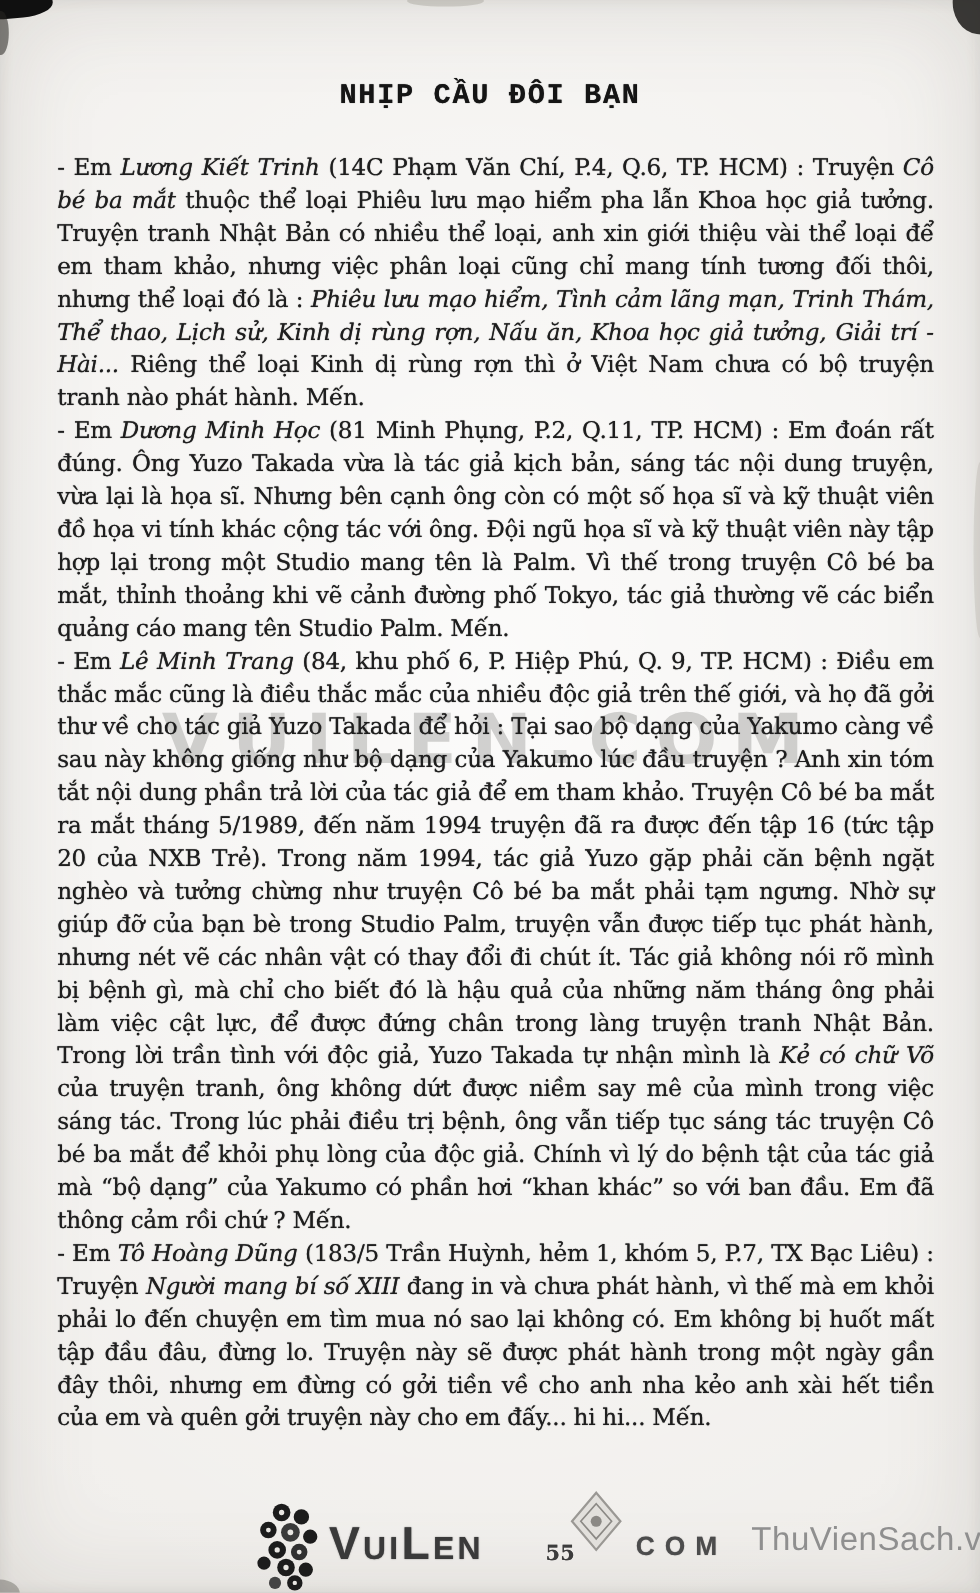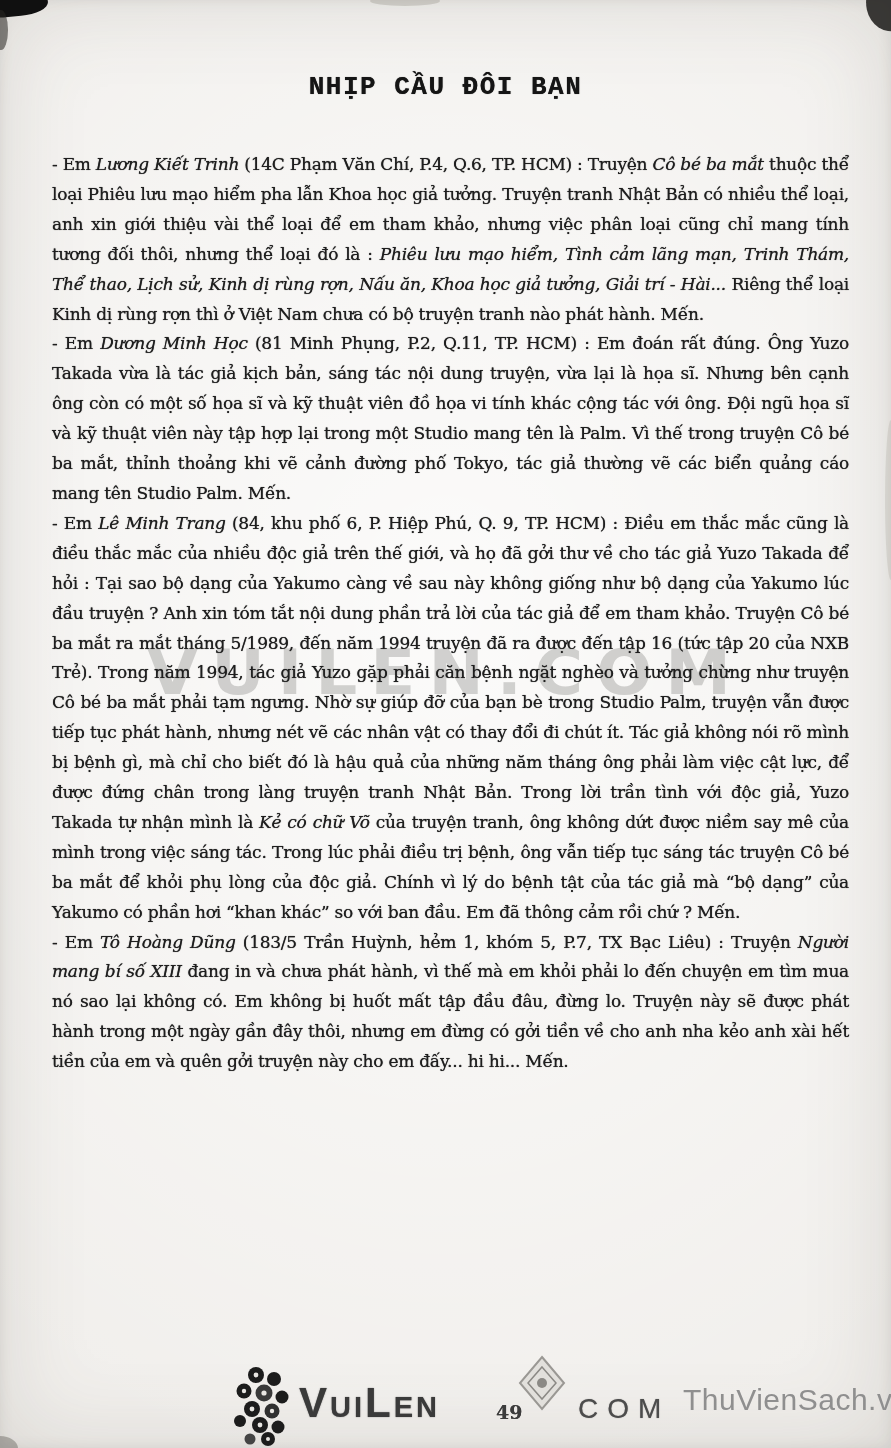--- a/index.html
+++ b/index.html
@@ -27,22 +27,22 @@
   .title{
     position:absolute;top:72px;left:0;width:100%;
     text-align:center;
     font-family:Liberation Mono, monospace;
     font-weight:bold;font-size:26px;letter-spacing:1.5px;
     color:#151515;
     text-shadow:0 0 .7px rgba(0,0,0,.85);
   }
 
   .body-text{
-    position:absolute;top:150px;left:52px;width:797px;
-    font-size:17px;line-height:29.9px;letter-spacing:-0.25px;
+    position:absolute;top:138px;left:52px;width:797px;
+    font-size:21px;line-height:29.9px;letter-spacing:-0.25px;
     text-align:justify;
     text-shadow:0 0 .8px rgba(15,15,15,.85);
   }
   .body-text p{margin:0;}
   .body-text em{font-style:italic;}
 
   .watermark{
     position:absolute;top:634px;left:28px;width:835px;
     font-family:"DejaVu Sans","Liberation Sans",sans-serif;
     font-weight:bold;font-size:66px;letter-spacing:13px;
@@ -64,21 +64,21 @@
   }
   .page-number{
     position:absolute;left:496px;top:46px;
     font-size:19px;font-weight:bold;color:#3c3c3c;
     text-shadow:0 0 .6px rgba(0,0,0,.6);
   }
   .diamond-icon{position:absolute;left:516px;top:0px;}
   .logo-suffix{
     position:absolute;left:578px;top:38px;
     font-family:"Liberation Sans","DejaVu Sans",sans-serif;
-    font-weight:normal;font-size:28px;letter-spacing:9px;
+    font-weight:bold;font-size:24px;letter-spacing:9px;
     text-transform:uppercase;color:#4c4c4c;
     text-shadow:0 0 1px rgba(60,60,60,.6);
   }
   .site-text{
     position:absolute;left:683px;top:28px;
     font-family:"Liberation Sans","DejaVu Sans",sans-serif;
     font-weight:normal;font-size:30px;letter-spacing:.5px;
     color:#8f8f8f;
   }
 </style>
@@ -127,21 +127,21 @@
           <circle cx="18" cy="28" r="2.2"></circle>
           <circle cx="38" cy="30" r="2.6"></circle>
           <circle cx="26" cy="46" r="2.4"></circle>
           <circle cx="46" cy="48" r="2.2"></circle>
           <circle cx="34" cy="62" r="2.4"></circle>
           <circle cx="42" cy="76" r="2.0"></circle>
         </g>
       </svg>
     </span>
     <span class="vuilen-logo">VuiLen</span>
-    <span class="page-number">49</span>
+    <span class="page-number">55</span>
     <span class="diamond-icon">
       <svg width="52" height="56" viewBox="0 0 52 56">
         <polygon points="26,2 48,28 26,54 4,28" fill="#e2e0dc" stroke="#9a9894" stroke-width="2"></polygon>
         <polygon points="26,12 40,28 26,44 12,28" fill="none" stroke="#8b8985" stroke-width="1.5"></polygon>
         <circle cx="26" cy="28" r="5" fill="#8b8985"></circle>
       </svg>
     </span>
     <span class="logo-suffix">com</span>
     <span class="site-text">ThuVienSach.vn</span>
   </div>

